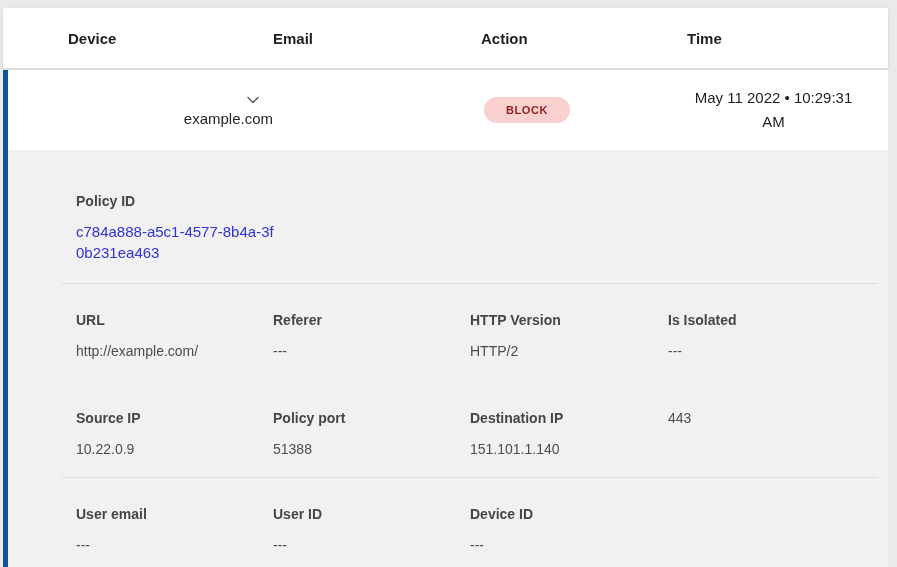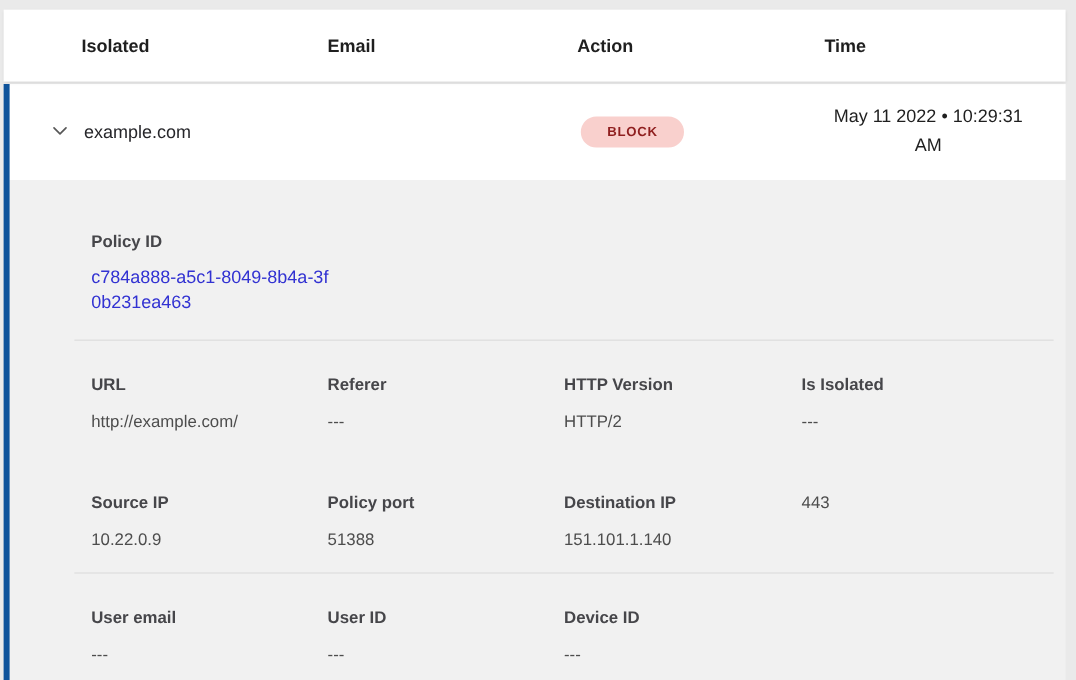--- a/index.html
+++ b/index.html
@@ -31,21 +31,21 @@
     background: #ffffff;
     border-left: 5px solid #0e539b;
     margin-top: 2px;
     height: 80px;
     display: grid;
     grid-template-columns: 231px 208px 206px auto;
     padding: 0 28px 0 34px;
     align-items: center;
     cursor: pointer;
   }
-  .req-cell { display: flex; align-items: flex-end; }
+  .req-cell { display: flex; align-items: flex-end; flex-direction: column; }
   .chev-btn {
     background: none; border: none; padding: 0; width: 16px; height: 16px;
     display: inline-flex; align-items: center; justify-content: center;
     cursor: pointer; margin-right: 12px;
   }
   .domain { font-size: 15px; color: #26262a; }
   .badge {
     display: inline-block;
     margin-left: 3px;
     background: #f9d0cd;
@@ -90,21 +90,21 @@
   }
   .field-grid.gap-large { margin-top: 51px; }
   .f-value { font-size: 14px; color: #4d4d4d; }
 </style>
 </head>
 <body>
 
 <div class="card">
 
   <div class="thead">
-    <div class="th">Isolated</div>
+    <div class="th">Device</div>
     <div class="th">Email</div>
     <div class="th">Action</div>
     <div class="th">Time</div>
   </div>
 
   <div class="log-row">
     <div class="req-cell">
       <button class="chev-btn">
         <span>
           <svg width="16" height="16" viewBox="0 0 16 16">
@@ -118,21 +118,21 @@
     <div>
       <span class="badge">BLOCK</span>
     </div>
     <div class="time-cell">May 11 2022 • 10:29:31 AM</div>
   </div>
 
   <div class="panel">
 
     <div class="policy-section">
       <div class="f-label">Policy ID</div>
-      <a class="link" href="#">c784a888-a5c1-8049-8b4a-3f0b231ea463</a>
+      <a class="link" href="#">c784a888-a5c1-4577-8b4a-3f0b231ea463</a>
     </div>
 
     <hr class="divider">
 
     <div class="field-grid">
       <div>
         <div class="f-label">URL</div>
         <div class="f-value">http://example.com/</div>
       </div>
       <div>

